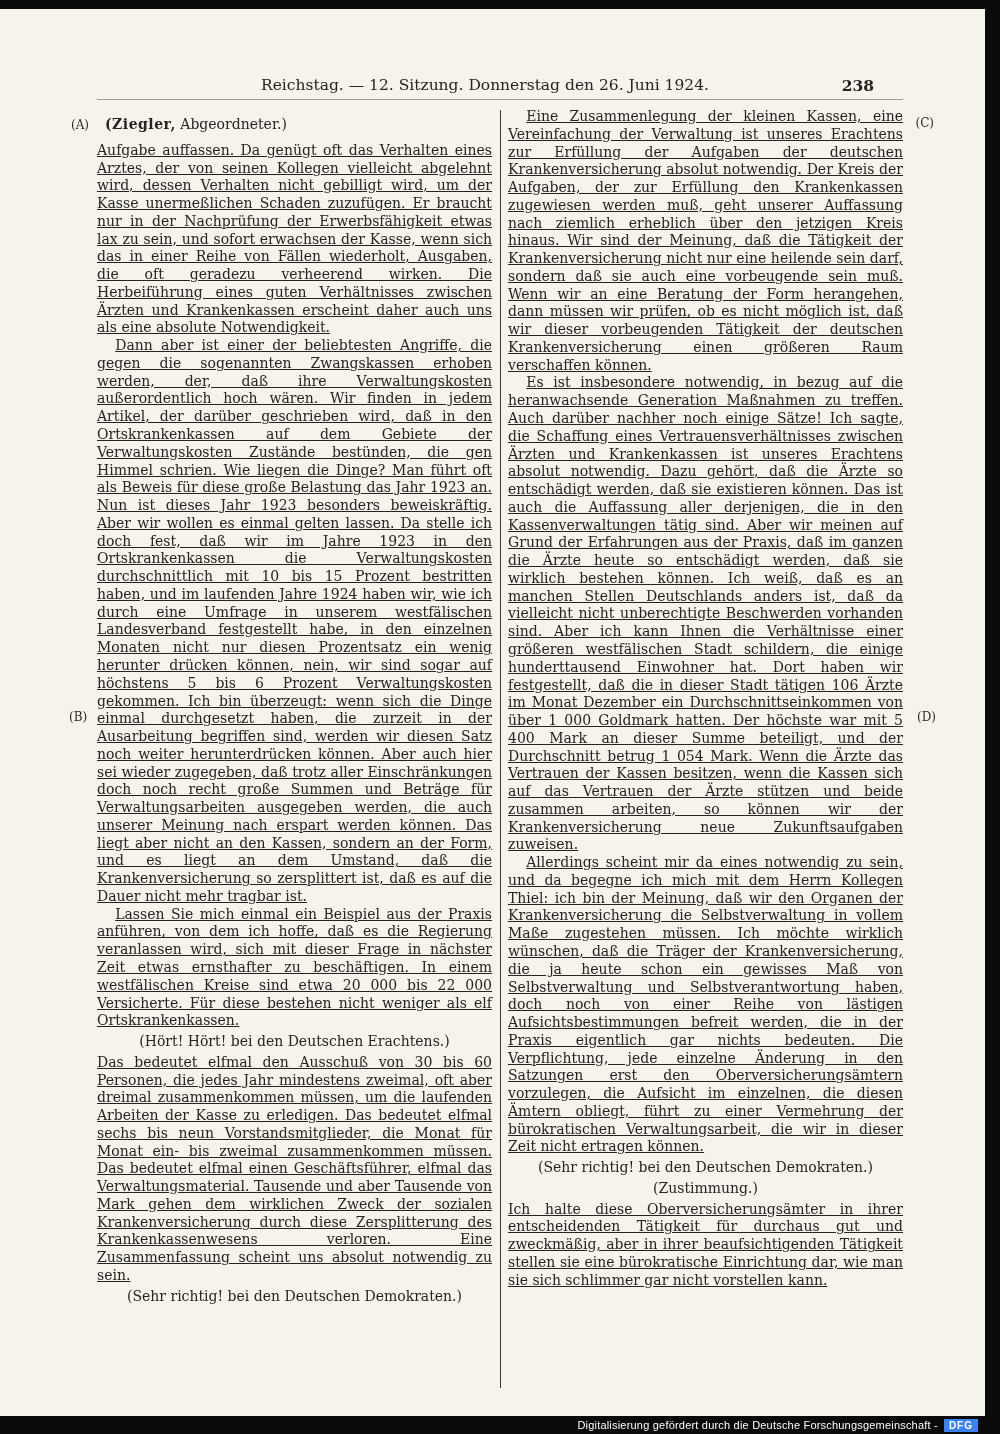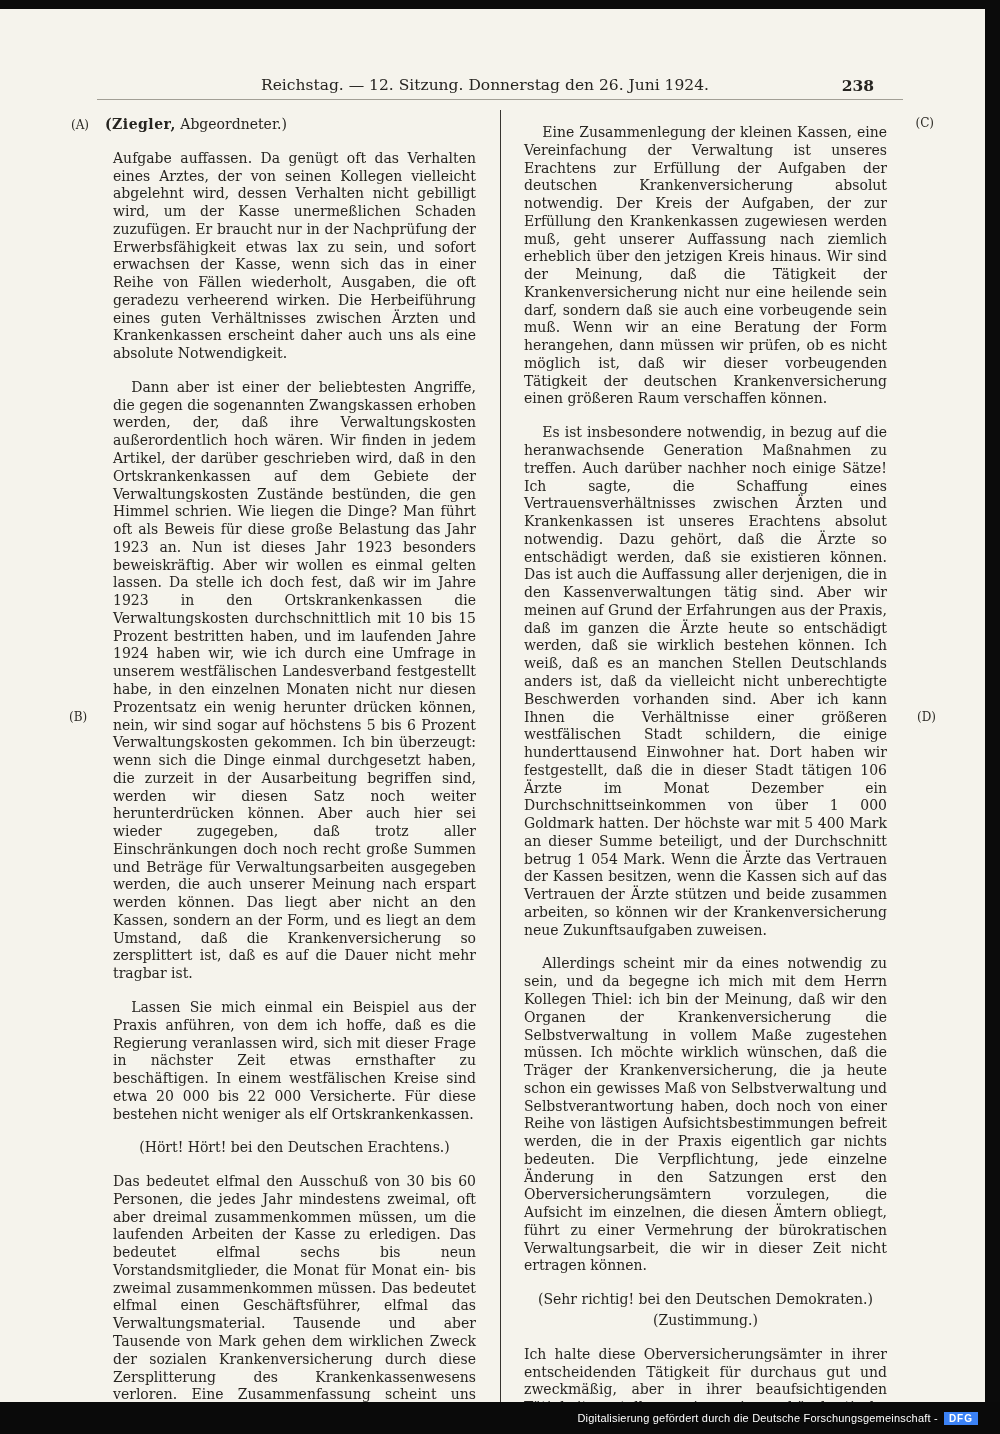--- a/index.html
+++ b/index.html
@@ -4,21 +4,21 @@
 <style>
   html,body{margin:0;padding:0;}
   body{
     width:1000px;height:1434px;position:relative;overflow:hidden;
     background:#f5f3ec;
     font-family:"DejaVu Serif", serif;
   }
   .scan-top-bar{position:absolute;top:0;left:0;right:0;height:9px;background:#0b0b0b;}
   .scan-right-bar{position:absolute;top:0;right:0;bottom:0;width:15px;background:#0b0b0b;}
   .scan-bottom-bar{
-    position:absolute;left:0;right:0;bottom:0;height:32px;background:#0a0a0a;
+    position:absolute;left:0;right:0;bottom:0;height:18px;background:#0a0a0a;
     display:flex;align-items:center;justify-content:flex-end;
     padding-right:22px;box-sizing:border-box;gap:6px;
   }
   .footer-text{color:#ffffff;font:11px "Liberation Sans", sans-serif;letter-spacing:.2px;}
   .dfg-badge{
     background:#3b82f6;color:#ffffff;font:bold 10px "Liberation Sans", sans-serif;
     padding:1px 5px;letter-spacing:1px;
   }
   .running-head{
     position:absolute;top:76px;left:82px;width:806px;text-align:center;
@@ -30,21 +30,21 @@
     border-top:1px solid rgba(60,55,45,.45);
   }
   .columns{
     position:absolute;top:108px;left:97px;width:806px;min-height:1286px;
     display:flex;gap:16px;
     font-size:14px;line-height:1.27;color:#262420;text-align:justify;
     hyphens:auto;-webkit-hyphens:auto;
   }
   .col{flex:1 1 0;min-width:0;}
   .col-divider{position:absolute;left:50%;top:2px;bottom:6px;width:1px;background:#37342f;}
-  p.para{margin:16px;text-indent:1.3em;}
+  p.para{margin:0;text-indent:1.3em;text-decoration:underline;}
   p.para.no-indent{text-indent:0;}
   p.center-line{margin:3px 0;text-align:center;text-indent:0;}
   .speaker{margin:8px;text-indent:0;}
   .speaker .b{font-weight:bold;letter-spacing:.5px;}
   .mark{
     position:absolute;font-size:12px;color:#2b2924;font-family:"DejaVu Serif", serif;
   }
   .mark-a{left:-26px;top:10px;}
   .mark-b{left:-28px;top:602px;}
   .mark-c{right:-31px;top:8px;}

